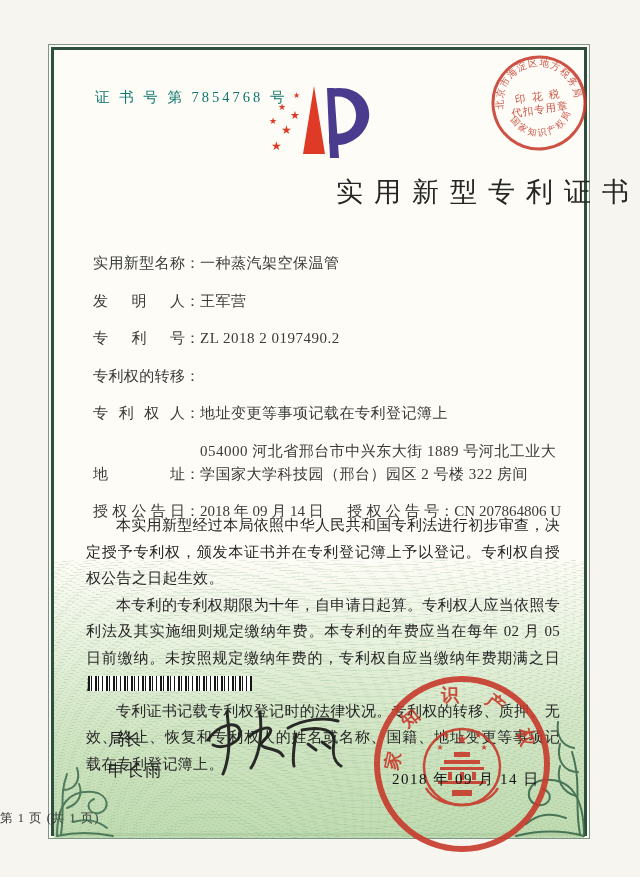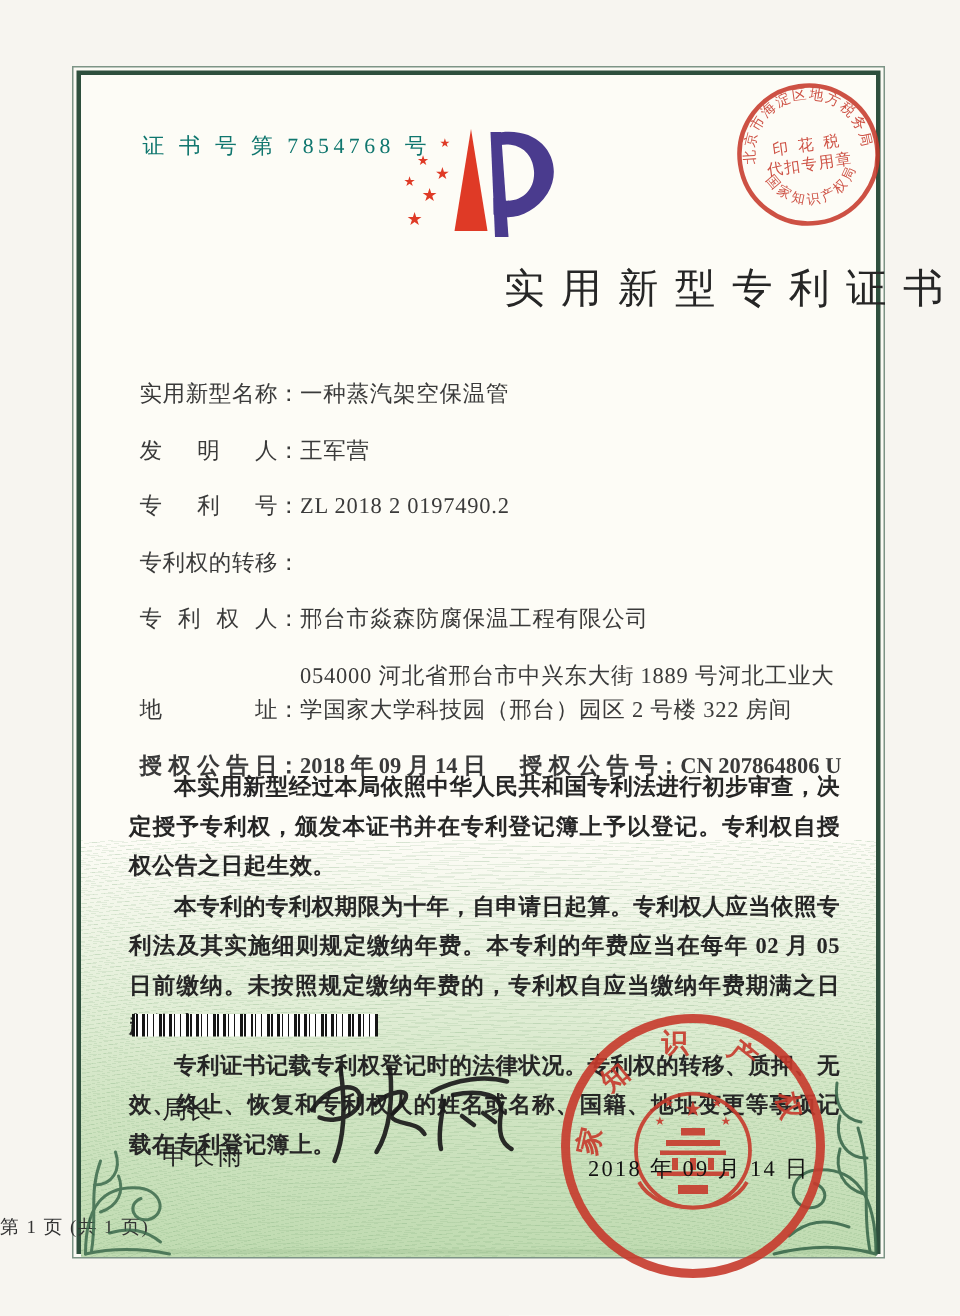--- a/index.html
+++ b/index.html
@@ -35,27 +35,27 @@
   .title{
     left:0;top:174px;width:640px;text-align:right;
     font-size:27px;letter-spacing:11px;color:#262626;font-weight:400;
   }
   
   .fields{left:93px;top:252px;width:468px;font-size:15px;color:#3a3a3a;}
   .frow{display:flex;align-items:flex-end;margin-bottom:14.5px;line-height:23px;}
   .flabel{width:92px;text-align:justify;text-align-last:justify;flex:0 0 92px;color:#3a3a3a;}
   .fcolon{flex:0 0 14px;}
   .fvalue{flex:1;letter-spacing:.5px;}
-  .frow-last{display:flex;justify-content:space-between;font-weight:bold;}
+  .frow-last{display:flex;justify-content:space-between;}
   .fpair{display:flex;align-items:flex-start;line-height:23px;}
   .fpair .flabel2{width:92px;text-align:justify;text-align-last:justify;}
   
   .body-text{
     left:86px;top:512px;width:474px;font-size:15px;line-height:26.5px;
-    text-align:justify;color:#262626;letter-spacing:.3px;font-weight:bold;
+    text-align:justify;color:#262626;letter-spacing:.3px;
   }
   .body-text p{margin:0;text-indent:2em;}
   
   .barcode{
     left:88px;top:676px;width:164px;height:15px;
     background:repeating-linear-gradient(90deg,
       #151515 0 2px,#fff 2px 3px,#151515 3px 4px,#fff 4px 7px,
       #151515 7px 9px,#fff 9px 10px,#151515 10px 11px,#fff 11px 14px,
       #151515 14px 15px,#fff 15px 18px);
   }
@@ -153,21 +153,21 @@
     <span class="fcolon">：</span>
     <span class="fvalue">ZL 2018 2 0197490.2</span>
   </div>
   <div class="frow">
     <span class="flabel">专利权的转移</span>
     <span class="fcolon">：</span>
   </div>
   <div class="frow">
     <span class="flabel">专利权人</span>
     <span class="fcolon">：</span>
-    <span class="fvalue">邢台市焱森防腐保温工程有限公司</span>
+    <span class="fvalue">地址变更等事项记载在专利登记簿上</span>
   </div>
   <div class="frow">
     <span class="flabel">地址</span>
     <span class="fcolon">：</span>
     <span class="fvalue" style="max-width:362px">054000 河北省邢台市中兴东大街 1889 号河北工业大学国家大学科技园（邢台）园区 2 号楼 322 房间</span>
   </div>
   <div class="frow-last">
     <span class="fpair">
       <span class="flabel2">授权公告日</span>
       <span class="fcolon">：</span>

